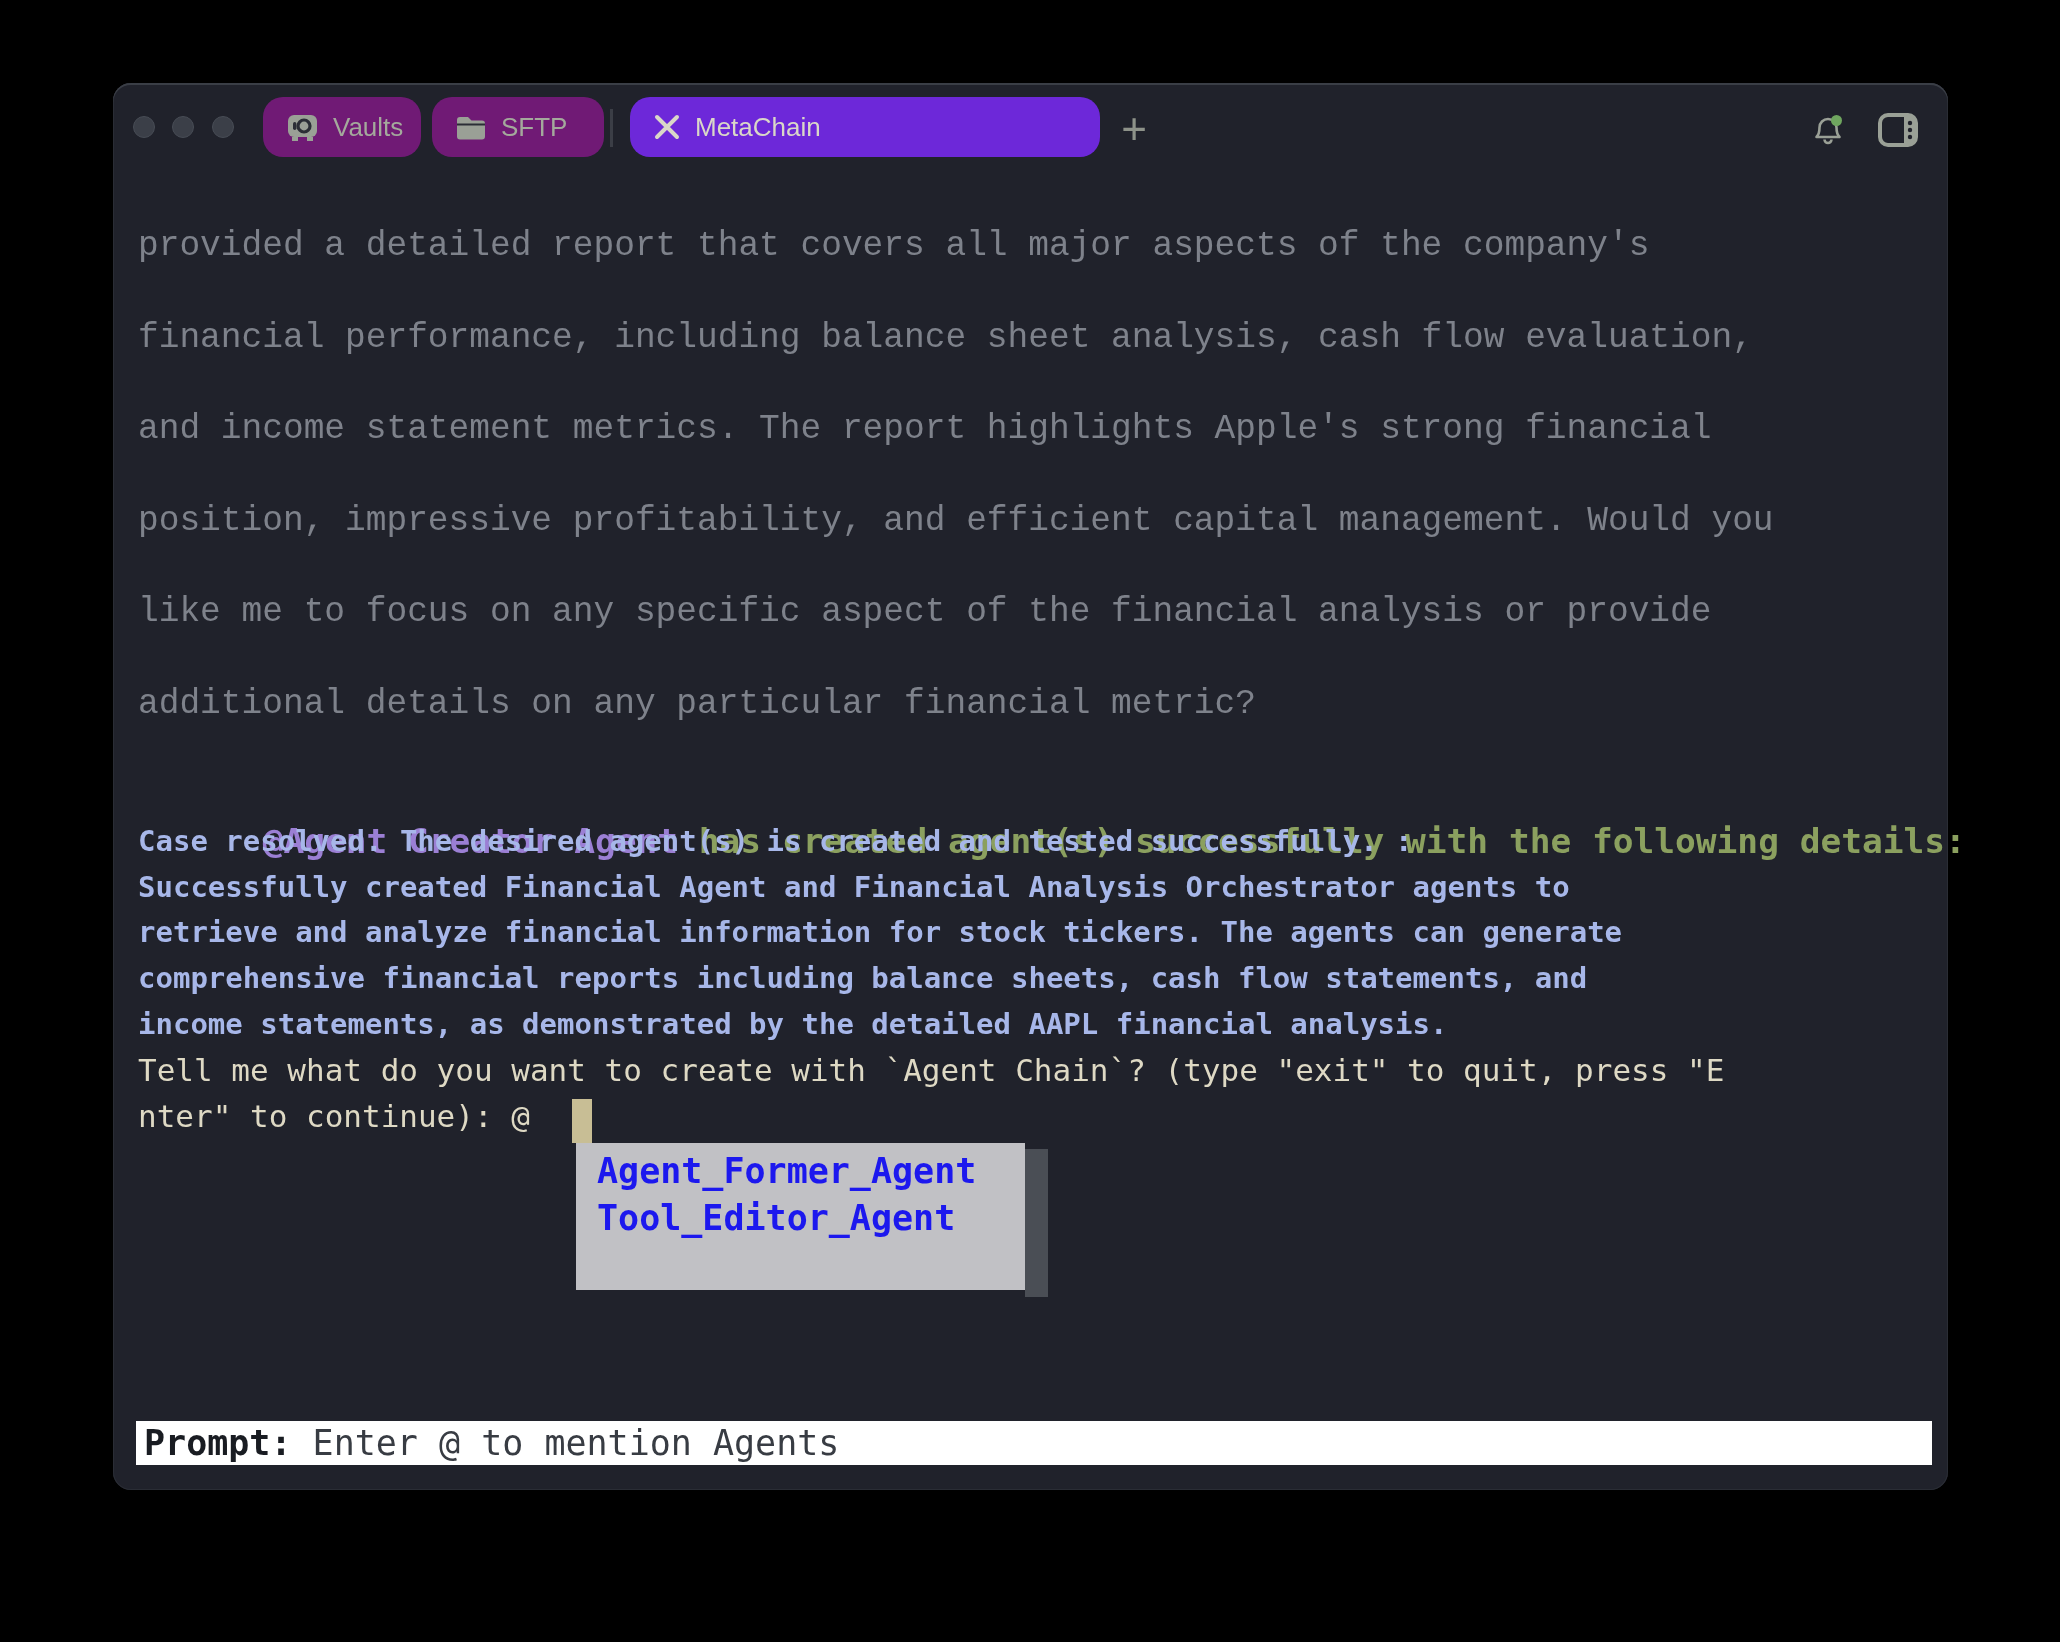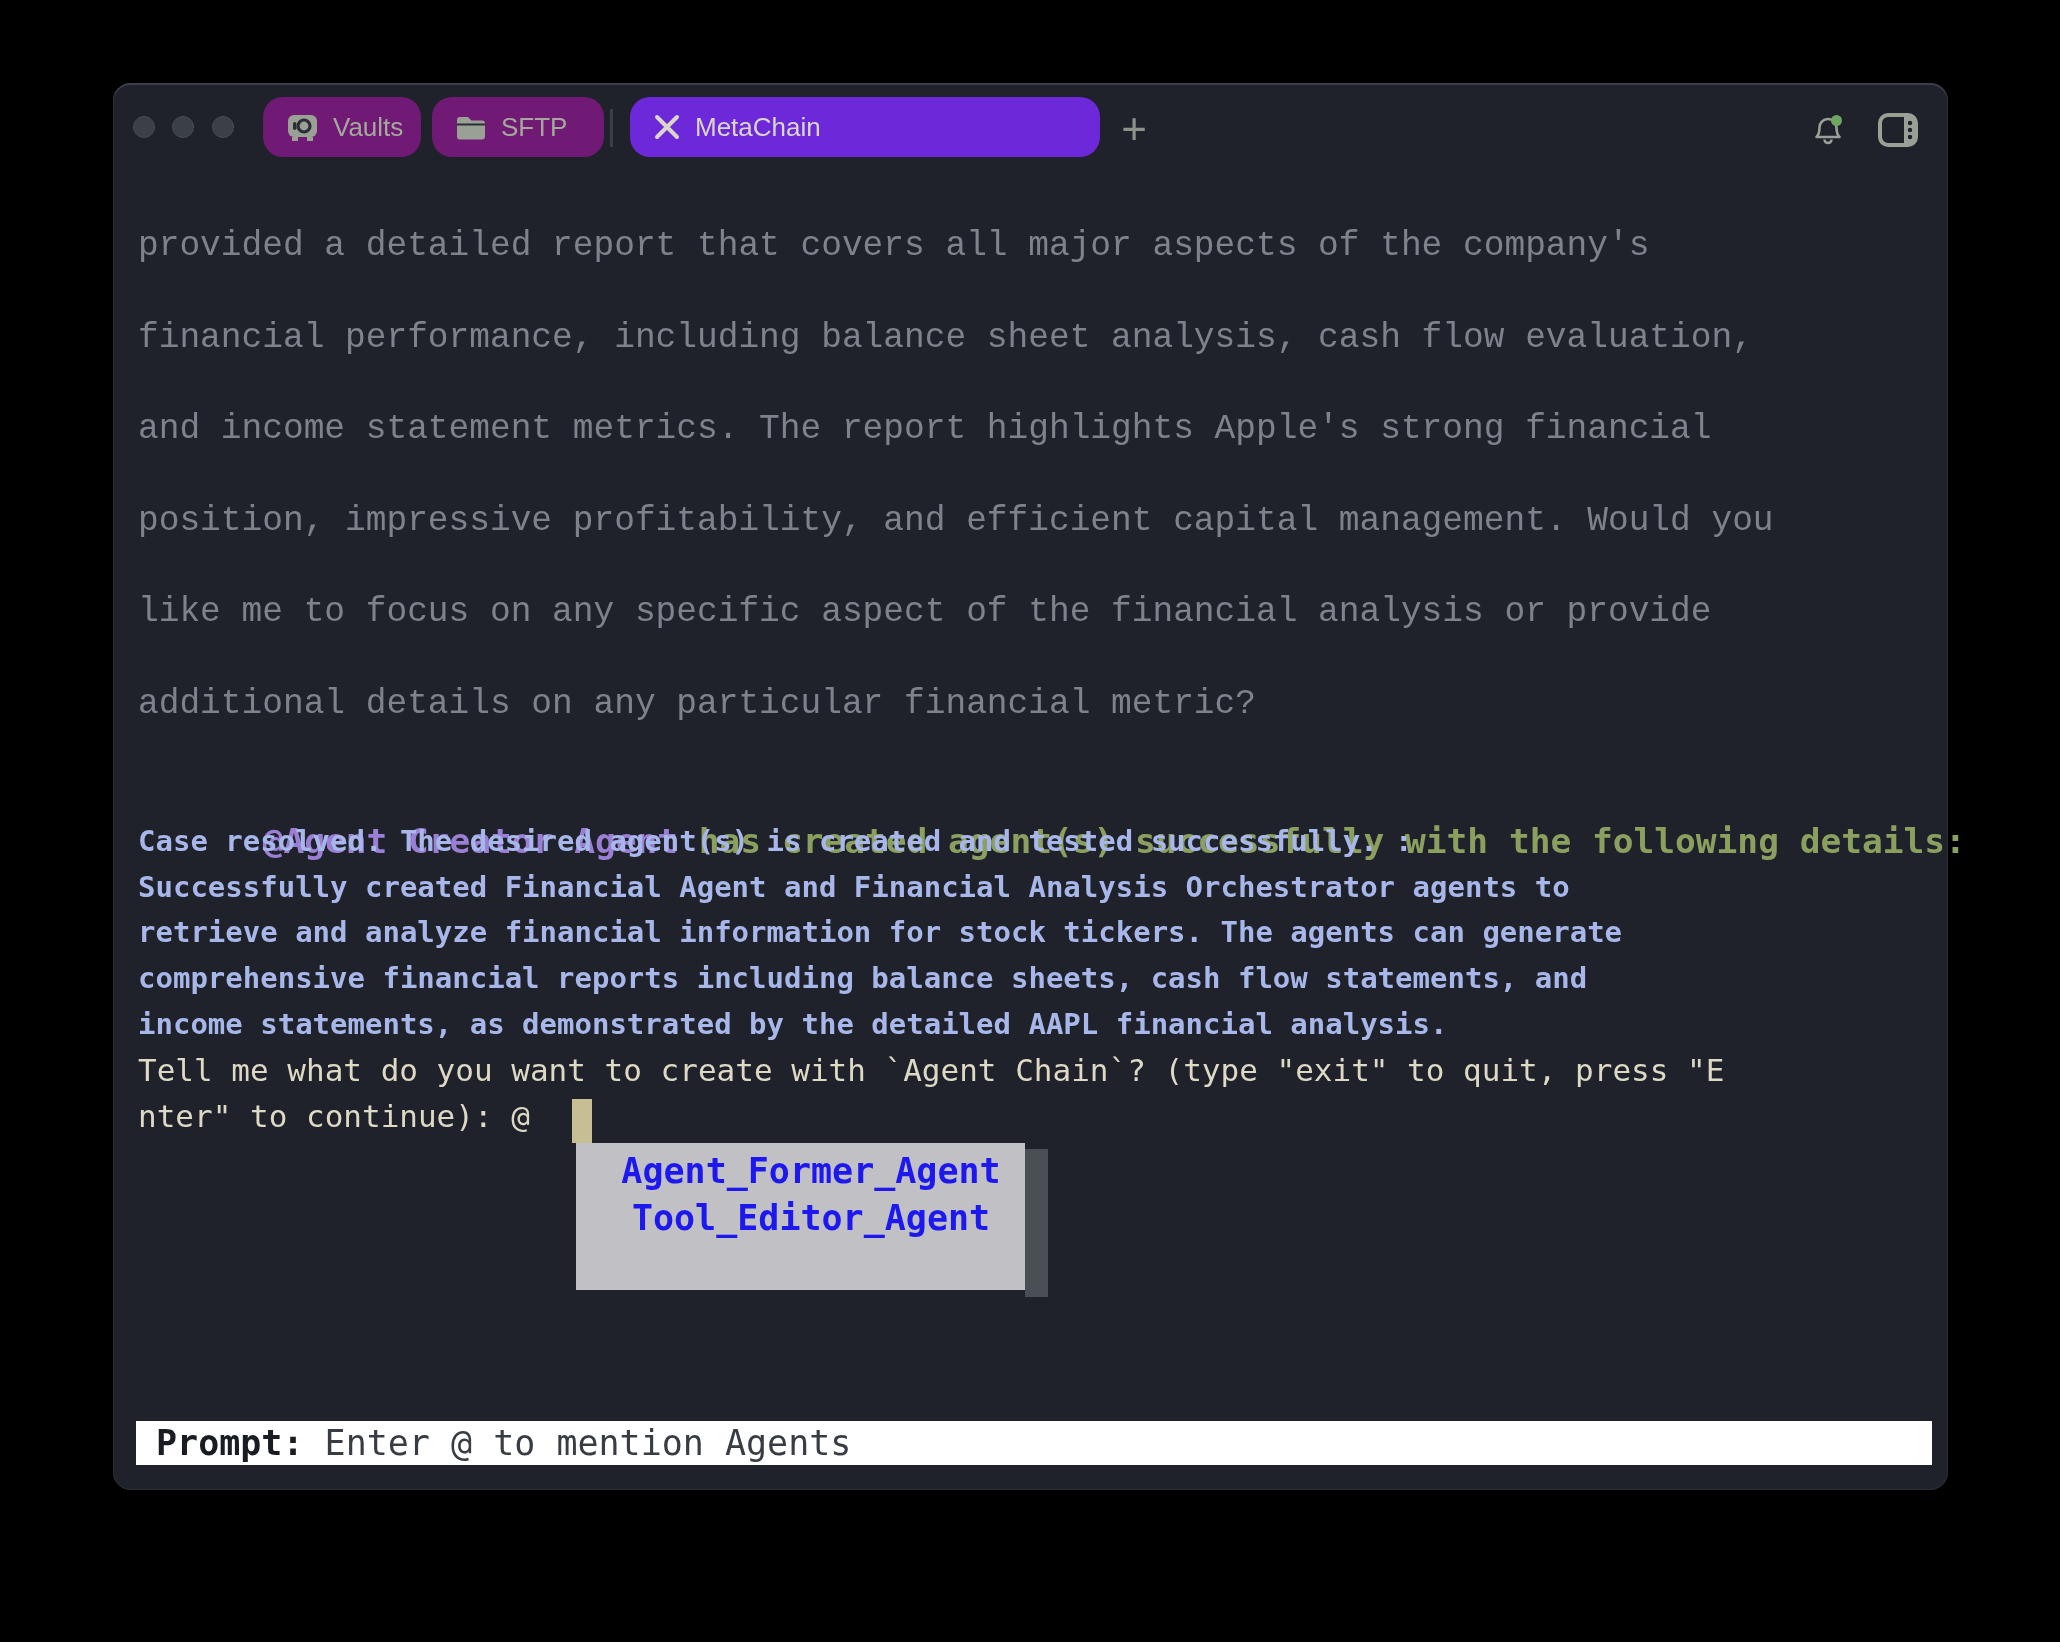--- a/index.html
+++ b/index.html
@@ -29,26 +29,26 @@
   .mono{position:absolute;left:25px;white-space:pre;font-family:"DejaVu Sans Mono",monospace;}
   .gray-block{top:117px;font-size:34.5px;line-height:91.6px;color:#7e828b;font-family:Liberation Mono, monospace;}
   .result-heading{top:690px;font-size:34.5px;line-height:45.8px;font-weight:bold;}
   .seg-purple{color:#9b7fd4;} .seg-green{color:#8ba05f;}
   .blue-block{top:735.8px;font-size:29px;line-height:45.8px;font-weight:bold;color:#a7b7e9;}
   .cream-block{top:964.8px;font-size:31px;line-height:45.8px;color:#ded9c4;}
   .cursor{position:absolute;left:459px;top:1016px;width:20px;height:44px;background:#c8be95;}
   
   .dd-shadow{position:absolute;left:912px;top:1066px;width:23px;height:148px;background:#4a4e55;}
   .dropdown{position:absolute;left:463px;top:1060px;width:449px;height:147px;
-            background:#c1c1c5;box-sizing:border-box;padding:5px 0 0 21px;text-align:center;}
+            background:#c1c1c5;box-sizing:border-box;padding:5px 0 0 21px;}
   .dd-item{font:bold 35px/47px "DejaVu Sans Mono",monospace;color:#1c18ee;white-space:pre;}
   
   .promptbar{position:absolute;left:23px;top:1338px;width:1796px;height:44px;background:#ffffff;
              font:35px/44px "DejaVu Sans Mono",monospace;color:#383c43;white-space:pre;
-             box-sizing:border-box;padding-left:20px;}
+             box-sizing:border-box;padding-left:8px;}
   .promptbar .plabel{font-weight:bold;color:#191c22;}
   svg{display:block;}
 </style>
 </head>
 <body>
 
 <div class="page">
   <div class="window">
 
     <span class="tl" id="tl-close"></span>

